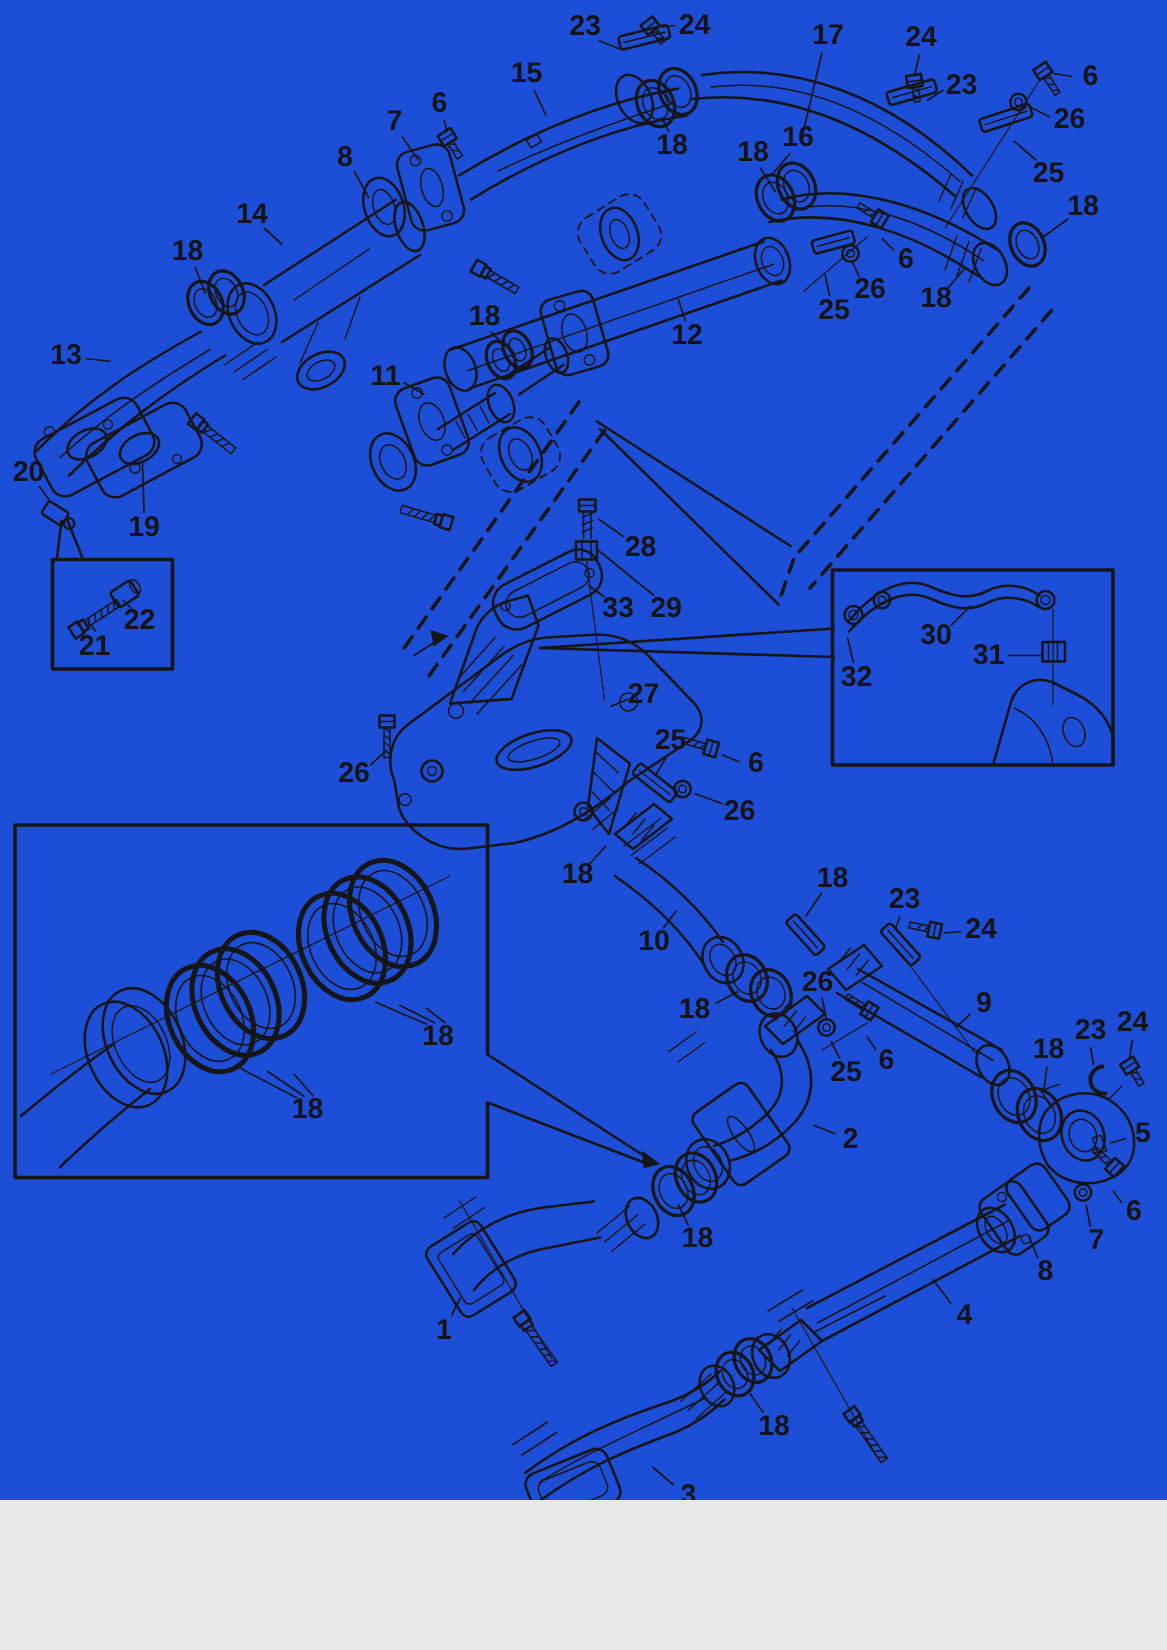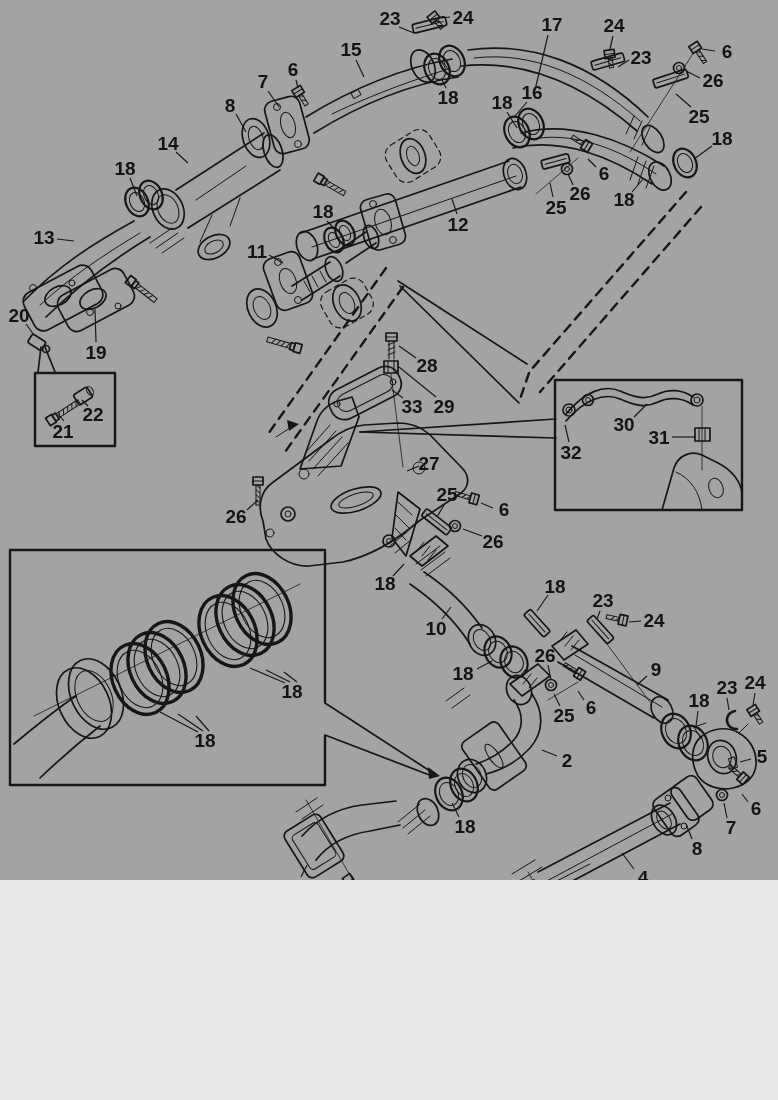--- a/index.html
+++ b/index.html
@@ -1,18 +1,18 @@
 <!DOCTYPE html>
 <html><head>
 <meta charset="utf-8">
 <style>
   html,body{margin:0;padding:0;background:#e8e8e8;}
   .stage{
-    position:relative;width:778px;height:880px;margin:0 auto;
-    background:#a3a3a3;overflow:hidden;
+    position:relative;width:778px;height:1000px;margin:0 auto;
+    background:#1d4ed8;overflow:hidden;
     font-family:"Liberation Sans",sans-serif;
   }
   svg{display:block}
   .ink{stroke:#161616;fill:none;stroke-width:1.7;stroke-linecap:round;stroke-linejoin:round;}
   .thin{stroke-width:1;}
   .vthin{stroke-width:0.8;}
   .bold{stroke-width:2.6;}
   .boxline{stroke-width:2.4;}
   .dash{stroke-dasharray:9 7;stroke-width:2.4;}
   .dashsm{stroke-dasharray:5 4;stroke-width:1.2;}

